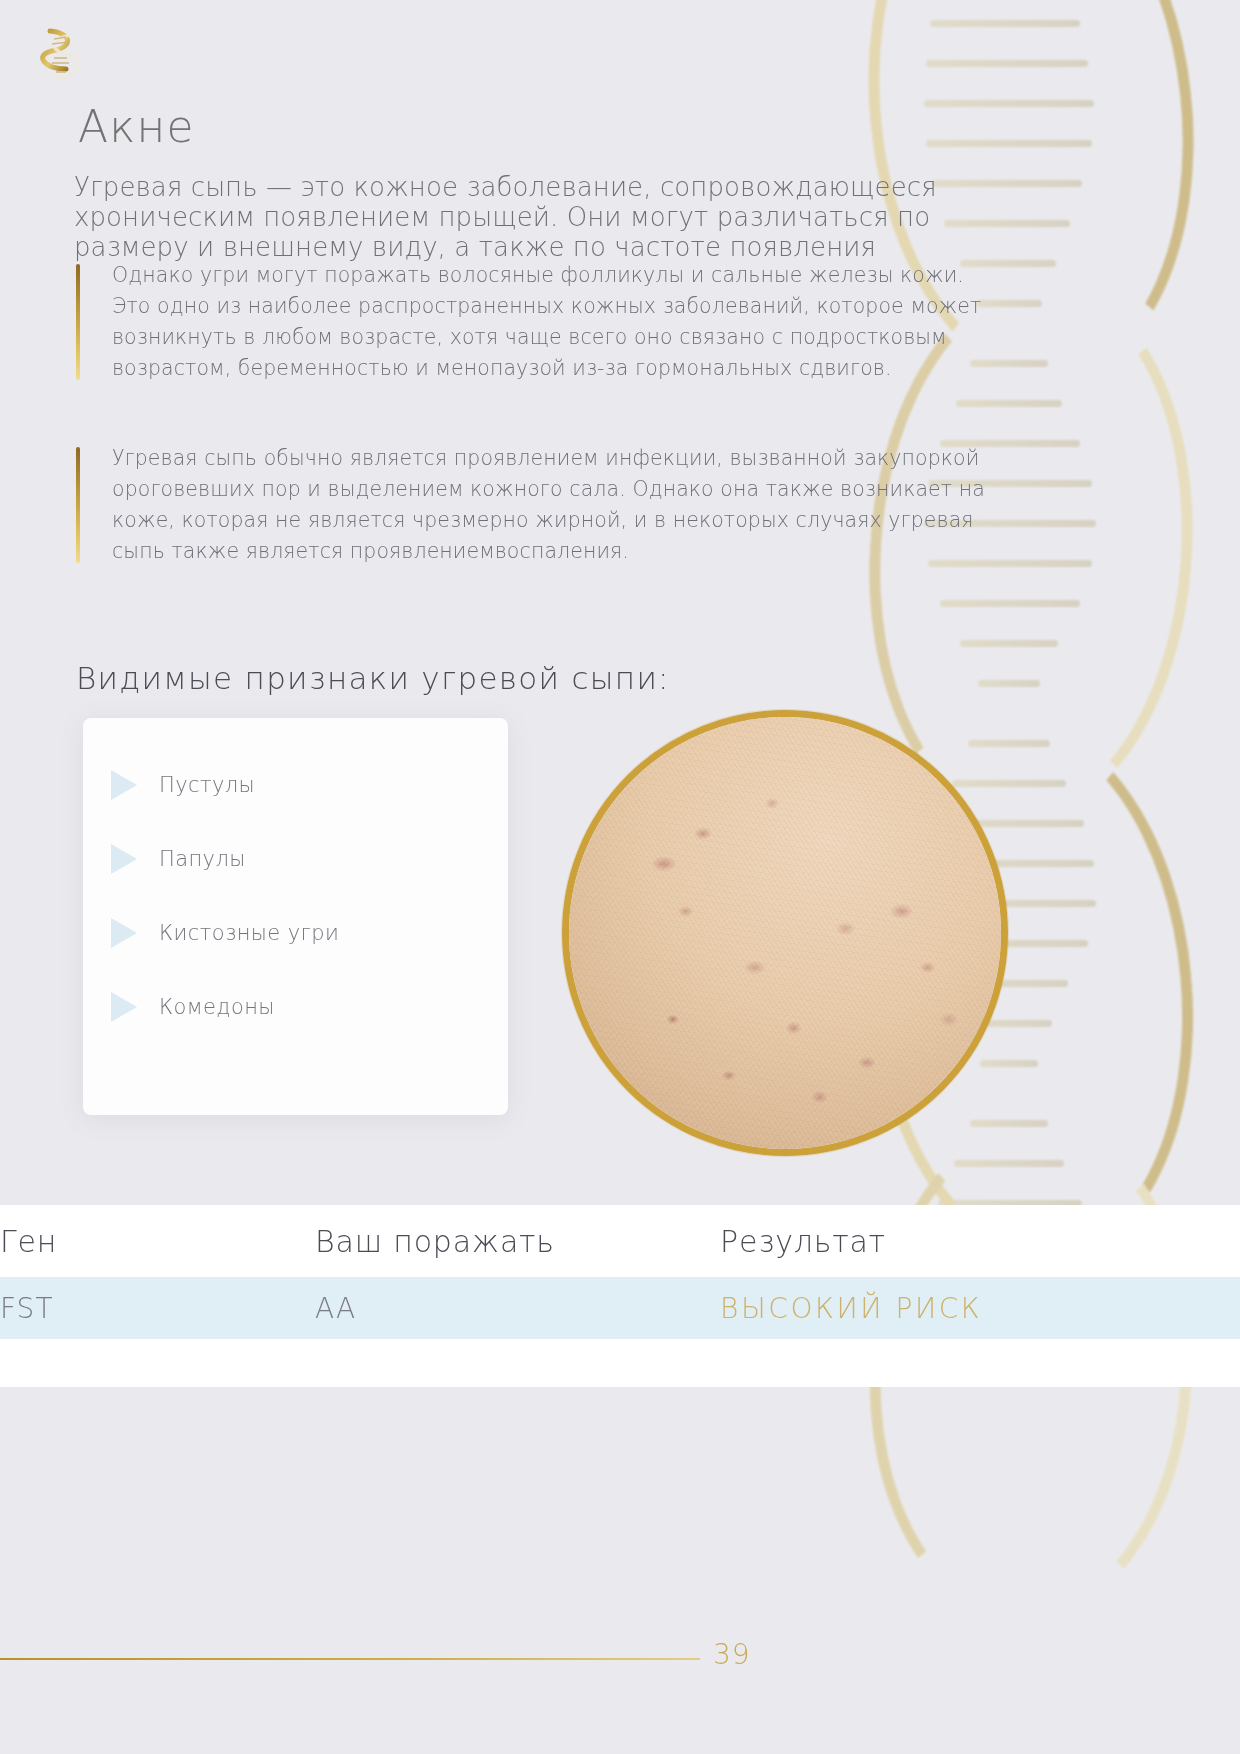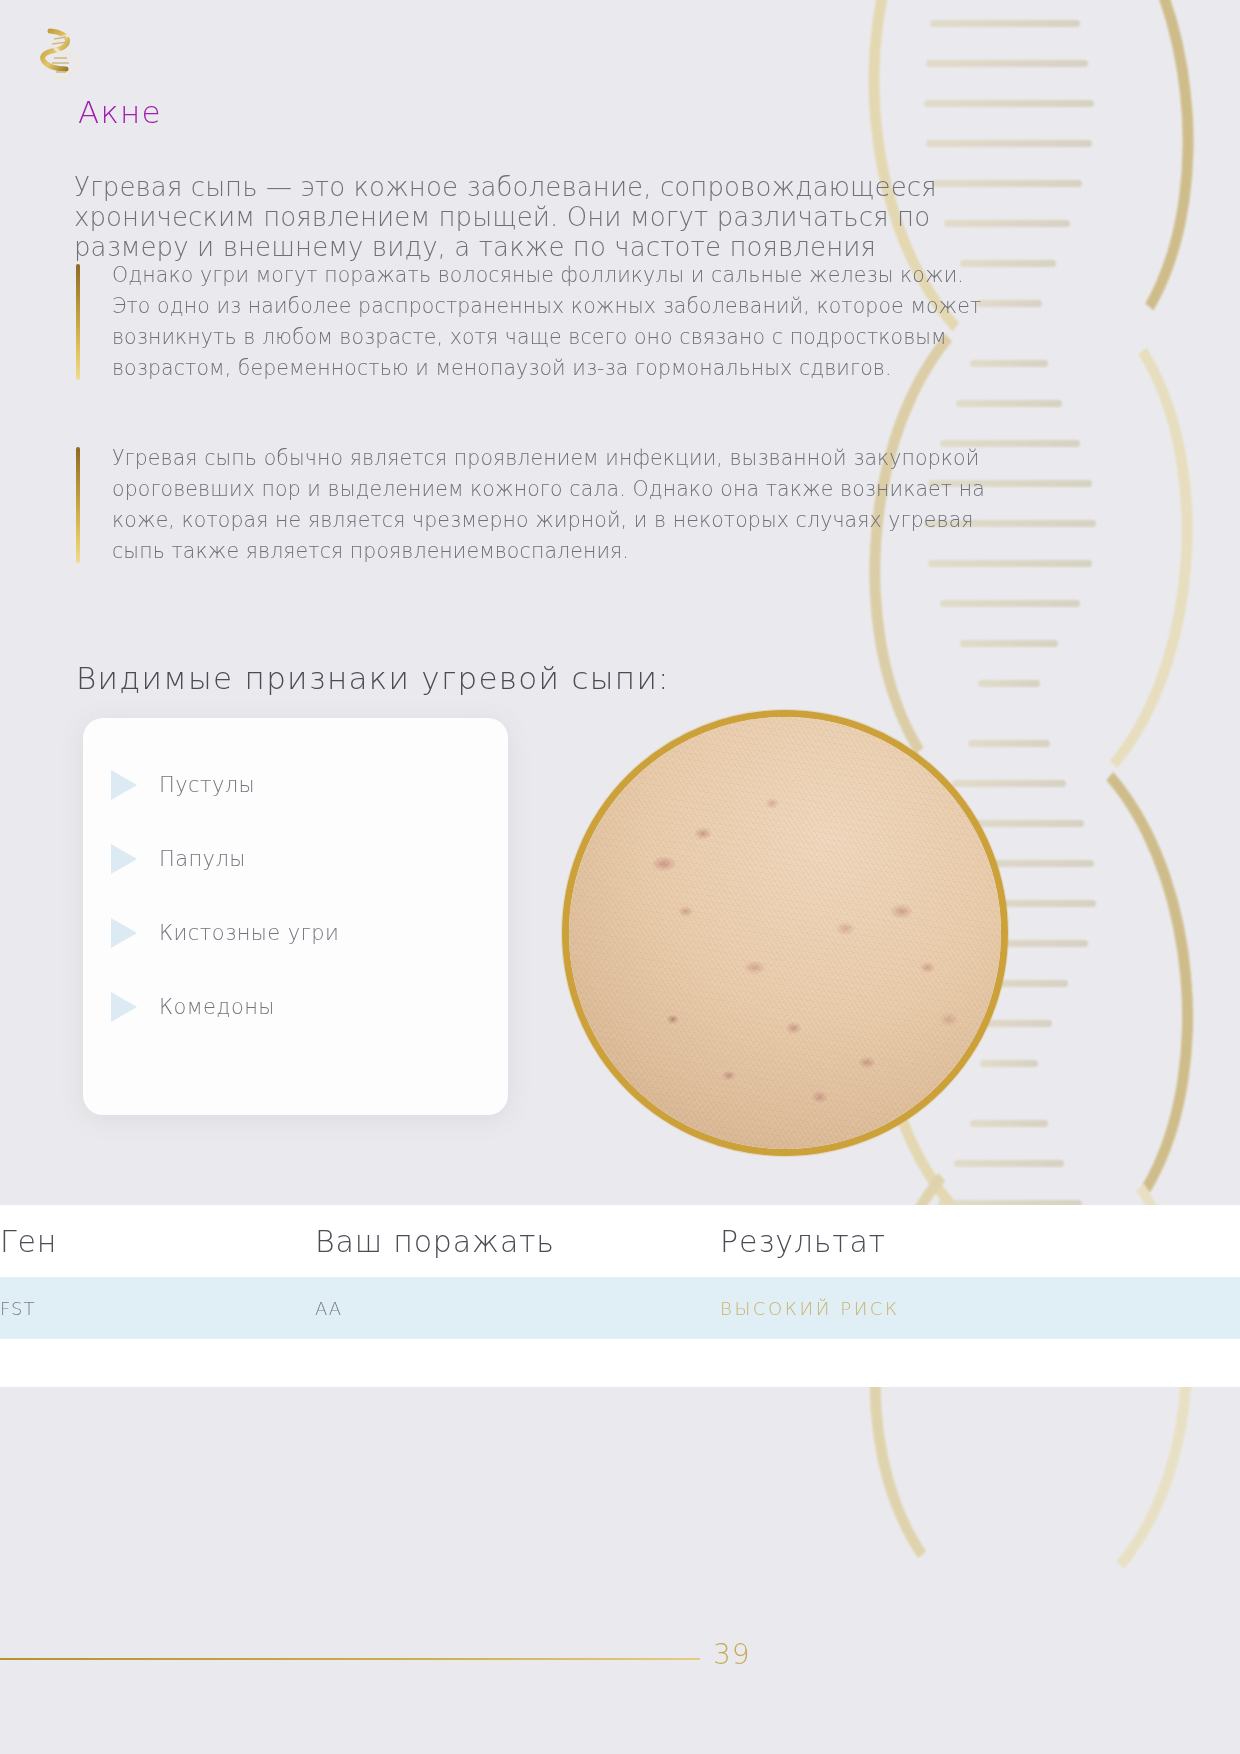--- a/index.html
+++ b/index.html
@@ -65,24 +65,24 @@
     top: 25px;
     width: 46px;
     height: 66px;
   }
 
   
   .page-title {
     position: absolute;
     left: 78px;
     top: 76px;
-    font-size: 31px;
+    font-size: 44px;
     font-weight: 300;
     letter-spacing: 1.2px;
-    color: #a21caf;
+    color: #737373;
     line-height: 1;
   }
 
   
   .intro {
     position: absolute;
     left: 74px;
     top: 146px;
     width: 880px;
     font-size: 26px;
@@ -129,21 +129,21 @@
   }
 
   
   .signs-card {
     position: absolute;
     left: 83px;
     top: 718px;
     width: 425px;
     height: 397px;
     background: #fdfdfd;
-    border-radius: 20px;
+    border-radius: 8px;
     box-shadow: 0 4px 26px rgba(90,90,110,.10);
     z-index: 3;
   }
   .signs-list {
     list-style: none;
     margin: 0;
     padding: 30px 0 0 0;
   }
   .sign-item {
     display: flex;
@@ -237,21 +237,21 @@
   .col-gene   { width: 315px; box-sizing: border-box; }
   .col-geno   { width: 405px; }
   .col-result { flex: 1; }
   .th {
     font-size: 30px;
     font-weight: 300;
     color: #4b4b55;
     letter-spacing: .8px;
   }
   .td {
-    font-size: 18px;
+    font-size: 28px;
     font-weight: 300;
     color: #7a7a84;
     letter-spacing: 1px;
   }
   .td.result {
     color: #ccb26a;
     letter-spacing: 2.6px;
   }
 
   

